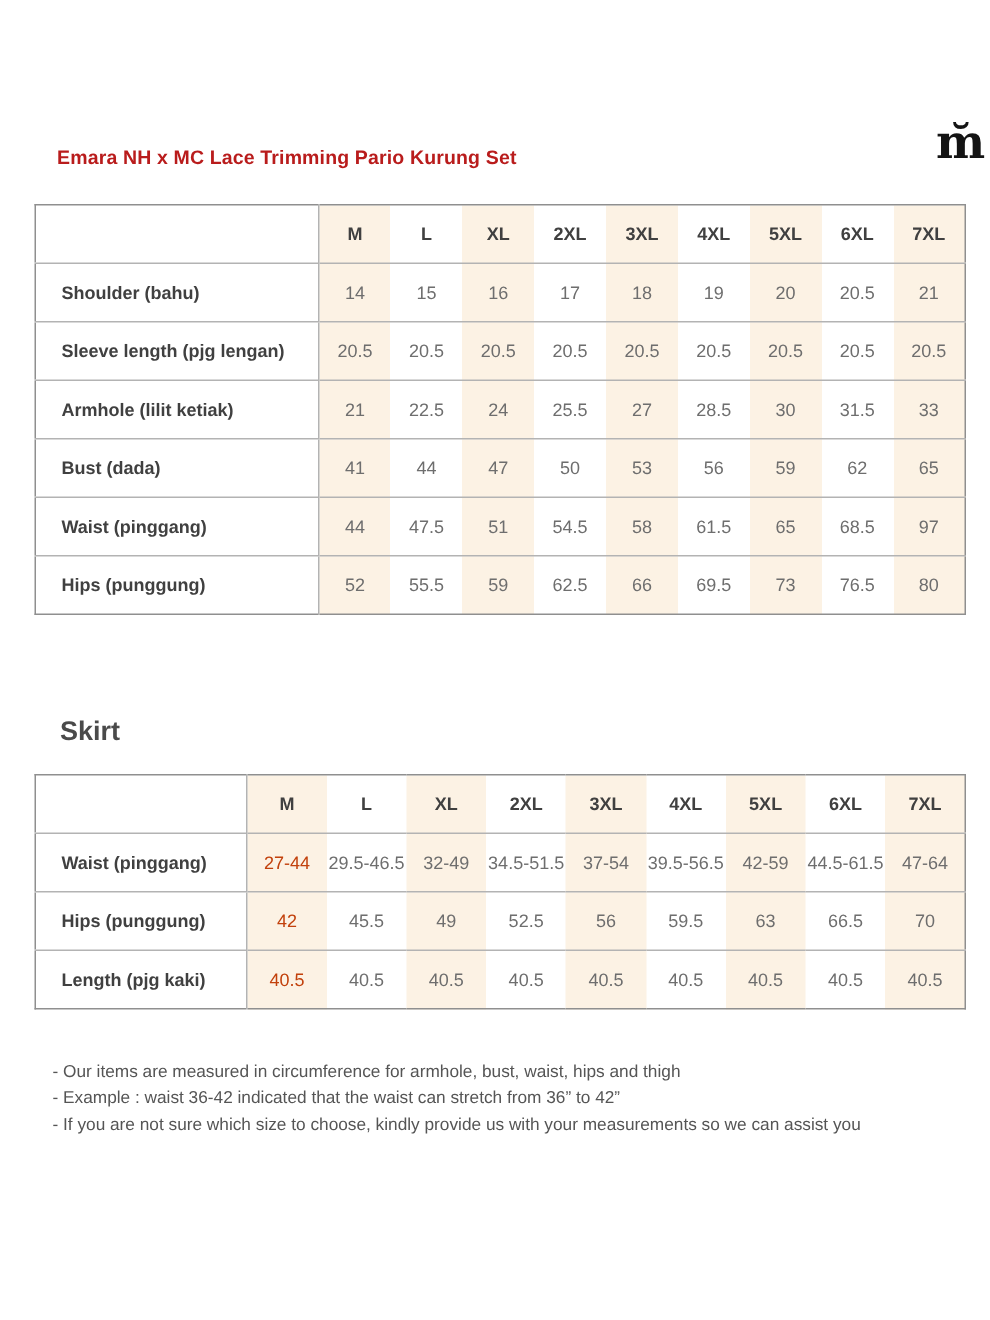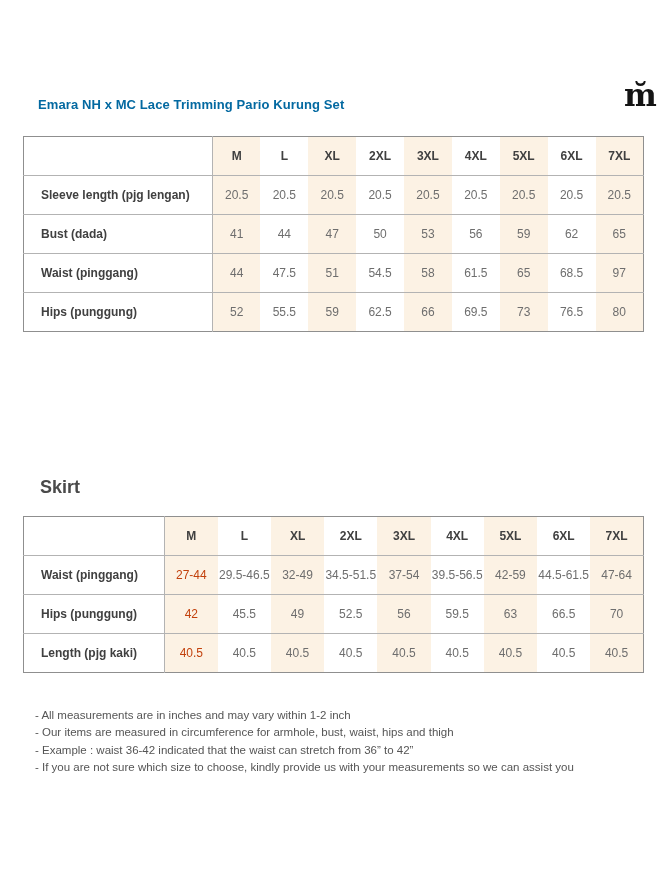--- a/index.html
+++ b/index.html
@@ -14,21 +14,21 @@
   html,body{background:#ffffff;}
   .page{
     position:relative;
     width:660px;height:880px;
     background:#ffffff;
     font-family:"Liberation Sans", sans-serif;
     overflow:hidden;
   }
   .page-title{
     position:absolute;left:38px;top:97px;
-    font-size:13px;font-weight:bold;color:#0369a1;
+    font-size:13px;font-weight:bold;color:#b91c1c;
     letter-spacing:0.1px;
   }
   .brand-logo{
     position:absolute;left:624px;top:78px;width:32px;
     font-family:"DejaVu Serif", serif;
     font-size:31px;font-weight:bold;color:#141414;
     text-align:center;line-height:34px;
   }
   .table-wrap{position:absolute;left:23px;width:621px;}
   .table-wrap.top{top:136px;}
@@ -108,30 +108,54 @@
             <th>2XL</th>
             <th>3XL</th>
             <th>4XL</th>
             <th>5XL</th>
             <th>6XL</th>
             <th>7XL</th>
           </tr>
         </thead>
         <tbody>
           <tr>
+            <th class="row-label">Shoulder (bahu)</th>
+            <td>14</td>
+            <td>15</td>
+            <td>16</td>
+            <td>17</td>
+            <td>18</td>
+            <td>19</td>
+            <td>20</td>
+            <td>20.5</td>
+            <td>21</td>
+          </tr>
+          <tr>
             <th class="row-label">Sleeve length (pjg lengan)</th>
             <td>20.5</td>
             <td>20.5</td>
             <td>20.5</td>
             <td>20.5</td>
             <td>20.5</td>
             <td>20.5</td>
             <td>20.5</td>
             <td>20.5</td>
             <td>20.5</td>
+          </tr>
+          <tr>
+            <th class="row-label">Armhole (lilit ketiak)</th>
+            <td>21</td>
+            <td>22.5</td>
+            <td>24</td>
+            <td>25.5</td>
+            <td>27</td>
+            <td>28.5</td>
+            <td>30</td>
+            <td>31.5</td>
+            <td>33</td>
           </tr>
           <tr>
             <th class="row-label">Bust (dada)</th>
             <td>41</td>
             <td>44</td>
             <td>47</td>
             <td>50</td>
             <td>53</td>
             <td>56</td>
             <td>59</td>
@@ -231,19 +255,18 @@
             <td>40.5</td>
             <td>40.5</td>
             <td>40.5</td>
             <td>40.5</td>
           </tr>
         </tbody>
       </table>
     </div>
 
   <div class="notes">
-      <div class="note-line">- All measurements are in inches and may vary within 1-2 inch</div>
       <div class="note-line">- Our items are measured in circumference for armhole, bust, waist, hips and thigh</div>
       <div class="note-line">- Example : waist 36-42 indicated that the waist can stretch from 36” to 42”</div>
       <div class="note-line">- If you are not sure which size to choose, kindly provide us with your measurements so we can assist you</div>
     </div>
 
 </div>
 
 </body></html>

